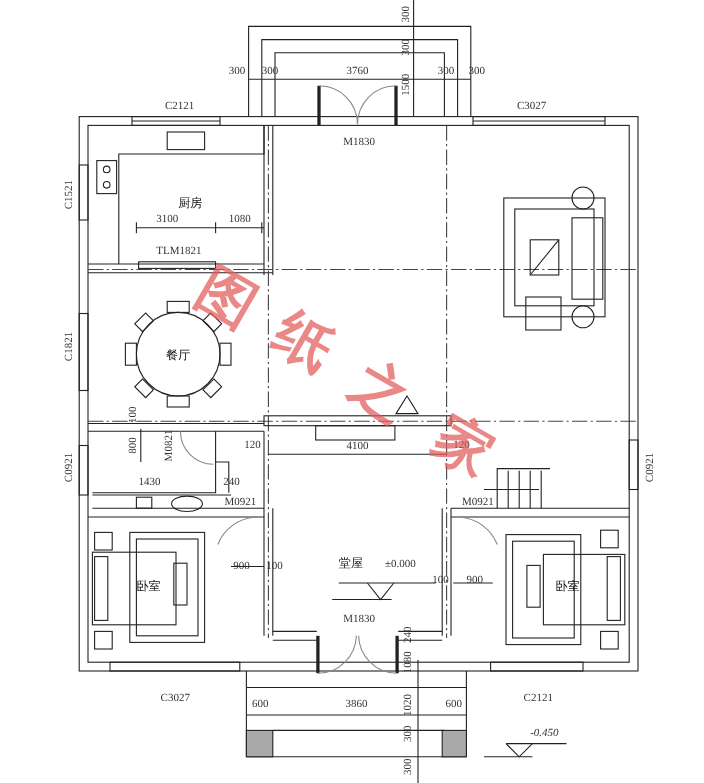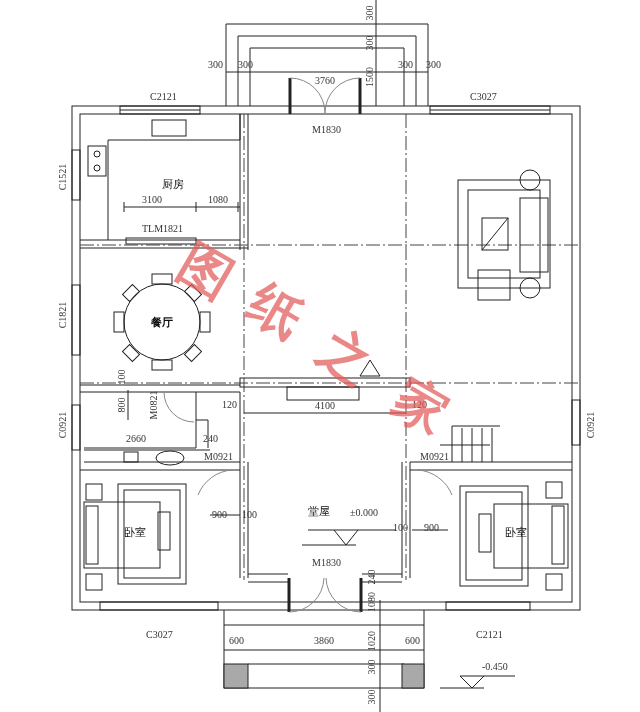--- a/index.html
+++ b/index.html
@@ -204,47 +204,47 @@
       <line x1="302" y1="545" x2="356" y2="545"></line>
       <line x1="460" y1="676" x2="515" y2="676"></line>
       <path d="M460,676 L472,688 L484,676"></path>
       <line x1="440" y1="688" x2="484" y2="688"></line>
     </g>
   </g>
 </svg>
 
 <span class="lbl" style="left:208px;top:60px;">300</span>
 <span class="lbl" style="left:238px;top:60px;">300</span>
-<span class="lbl" style="left:315px;top:60px;margin-top:16px;">3760</span>
+<span class="lbl" style="left:315px;top:60px;">3760</span>
 <span class="lbl" style="left:398px;top:60px;">300</span>
 <span class="lbl" style="left:426px;top:60px;">300</span>
 <span class="lbl v" style="left:362px;top:8px;">300</span>
 <span class="lbl v" style="left:362px;top:38px;">300</span>
 <span class="lbl v" style="left:360px;top:72px;">1500</span>
 
 <span class="lbl" style="left:312px;top:125px;">M1830</span>
 <span class="lbl" style="left:150px;top:92px;">C2121</span>
 <span class="lbl" style="left:470px;top:92px;">C3027</span>
 
 <span class="lbl v" style="left:50px;top:172px;">C1521</span>
 <span class="lbl v" style="left:50px;top:310px;">C1821</span>
 <span class="lbl v" style="left:50px;top:420px;">C0921</span>
 <span class="lbl v" style="left:578px;top:420px;">C0921</span>
 
 <span class="lbl room" style="left:162px;top:179px;">厨房</span>
 <span class="lbl" style="left:142px;top:195px;">3100</span>
 <span class="lbl" style="left:208px;top:195px;">1080</span>
 <span class="lbl" style="left:142px;top:224px;">TLM1821</span>
 
-<span class="lbl room" style="left:151px;top:317px;font-weight:bold;">餐厅</span>
+<span class="lbl room" style="left:151px;top:317px;">餐厅</span>
 <span class="lbl v" style="left:114px;top:372px;">100</span>
 
 <span class="lbl v" style="left:114px;top:400px;">800</span>
 <span class="lbl v" style="left:140px;top:400px;">M0821</span>
-<span class="lbl" style="left:126px;top:434px;">2660</span>
+<span class="lbl" style="left:126px;top:434px;">1430</span>
 <span class="lbl" style="left:203px;top:434px;">240</span>
 <span class="lbl" style="left:204px;top:452px;">M0921</span>
 
 <span class="lbl" style="left:222px;top:400px;">120</span>
 <span class="lbl" style="left:315px;top:401px;text-align:center;">4100</span>
 <span class="lbl" style="left:412px;top:400px;">120</span>
 <span class="lbl" style="left:420px;top:452px;">M0921</span>
 
 <span class="lbl room" style="left:124px;top:527px;">卧室</span>
 <span class="lbl" style="left:212px;top:510px;">900</span>
@@ -264,18 +264,18 @@
 <span class="lbl" style="left:146px;top:630px;">C3027</span>
 <span class="lbl" style="left:476px;top:630px;">C2121</span>
 
 <span class="lbl" style="left:229px;top:636px;">600</span>
 <span class="lbl" style="left:314px;top:636px;">3860</span>
 <span class="lbl" style="left:405px;top:636px;">600</span>
 <span class="lbl v" style="left:362px;top:636px;">1020</span>
 <span class="lbl v" style="left:364px;top:662px;">300</span>
 <span class="lbl v" style="left:364px;top:692px;">300</span>
 
-<span class="lbl" style="left:482px;top:662px;">-0.450</span>
+<span class="lbl" style="left:482px;top:662px;font-style:italic;">-0.450</span>
 
 <span class="wm" style="left:180px;top:245px;transform:rotate(30deg);">图</span>
 <span class="wm" style="left:250px;top:285px;transform:rotate(30deg);">纸</span>
 <span class="wm" style="left:320px;top:330px;transform:rotate(30deg);">之</span>
 <span class="wm" style="left:395px;top:380px;transform:rotate(30deg);">家</span>
 
 </body></html>

